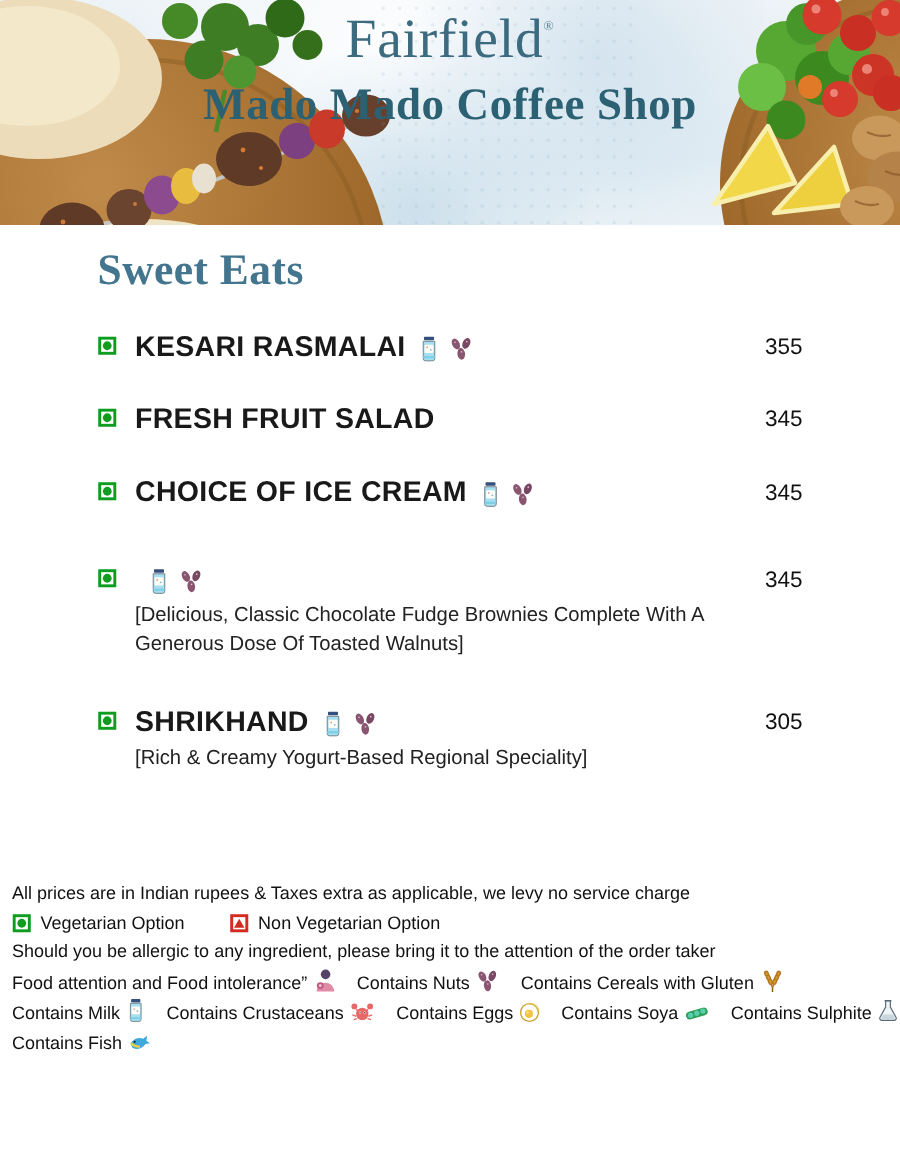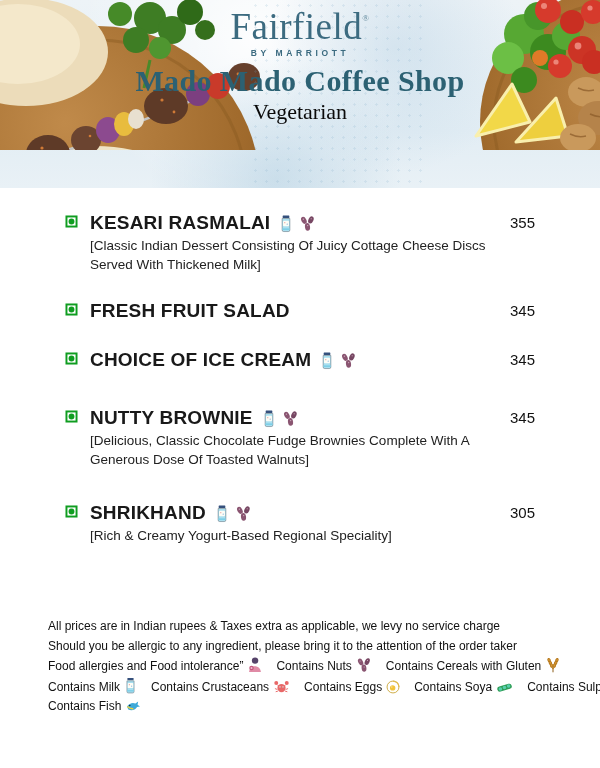--- a/index.html
+++ b/index.html
@@ -1,20 +1,20 @@
 <!DOCTYPE html>
 <html><head>
 <meta charset="utf-8">
 <style>
   html,body{margin:0;padding:0;background:#fff;}
   .page{position:relative;width:600px;height:768px;overflow:hidden;background:#fff;
         font-family:"Liberation Sans","DejaVu Sans",sans-serif;color:#111;}
 
   
-  .header{position:relative;height:188px;background:linear-gradient(180deg,#edf3f7 0%,#e2edf4 70%,#e9f1f6 100%);overflow:hidden;}
+  .header{position:relative;height:150px;background:linear-gradient(180deg,#edf3f7 0%,#e2edf4 70%,#e9f1f6 100%);overflow:hidden;}
   .header::before{content:"";position:absolute;inset:0;
     background:
       radial-gradient(circle at 46% 95%, rgba(150,190,215,.38), transparent 34%),
       radial-gradient(circle at 66% 25%, rgba(160,195,220,.30), transparent 30%),
       radial-gradient(circle at 42% 20%, rgba(255,255,255,.9), transparent 45%);}
   .header::after{content:"";position:absolute;top:0;bottom:0;left:250px;right:175px;
     background-image:radial-gradient(rgba(120,165,195,.30) 1px, transparent 1.4px);
     background-size:11px 11px;opacity:.55;}
   .scene{position:absolute;top:0;}
   .scene-left{left:0;width:270px;height:150px;}
@@ -39,21 +39,21 @@
   .menu .menu-item:nth-child(4){margin-bottom:33px;}
   .veg-marker{position:absolute;left:0;top:3px;}
   .veg-marker svg{width:14px;height:14px;display:block;}
   .item-head{display:flex;align-items:center;}
   .item-name{font-size:19px;font-weight:700;color:#191919;letter-spacing:.2px;line-height:22px;white-space:nowrap;}
   .item-icons{display:inline-flex;gap:6px;margin-left:9px;align-items:center;}
   .item-price{margin-left:auto;font-size:15px;color:#111;line-height:22px;text-align:center;}
   .item-desc{font-size:13.5px;color:#222;line-height:19px;margin-top:2px;max-width:400px;}
 
   
-  .footer{margin-top:72px;padding-left:22px;font-size:12px;color:#111;margin-left:26px;}
+  .footer{margin-top:72px;padding-left:8px;font-size:12px;color:#111;}
   .f-line{line-height:19.5px;white-space:nowrap;}
   .legend-entry{display:inline-block;margin-right:30px;}
   .legend-entry .ic{margin-right:6px;}
   .al-entry{display:inline-block;margin-right:14px;}
   .al-entry .ic{margin-left:4px;}
 
   
   .ic{display:inline-block;vertical-align:-3px;}
   .ic svg{display:block;}
   .ic-veg svg,.ic-nonveg svg{width:13px;height:13px;}
@@ -170,27 +170,26 @@
         <g stroke="#8a5a28" stroke-width="1.5" opacity=".7" fill="none">
           <path d="M158 88 q8 4 16 2"></path>
             <path d="M170 114 q8 4 16 2"></path>
             <path d="M150 134 q8 4 16 2"></path>
         </g>
       </g>
     </svg>
 
     <div class="brand-wrap">
       <div class="brand"><span>Fairfield</span><sup>®</sup></div>
-      <div class="brand-sub">BY MARRIOTT</div>
       <div class="shop-title">Mado Mado Coffee Shop</div>
-      <div class="shop-sub">Vegetarian</div>
     </div>
   </header>
 
   <main class="content">
+    <h2 class="section-title">Sweet Eats</h2>
     <div class="menu">
         <div class="menu-item">
     <span class="veg-marker ic ic-veg">
             <svg viewBox="0 0 16 16">
               <rect x="0.6" y="0.6" width="14.8" height="14.8" fill="#0f9d20"></rect>
               <rect x="3" y="3" width="10" height="10" fill="#fff"></rect>
               <circle cx="8" cy="8" r="3.6" fill="#0f9d20"></circle>
             </svg>
           </span>
     <div class="item-head">
@@ -212,21 +211,20 @@
                   <ellipse cx="12.6" cy="5.2" rx="2.6" ry="4" transform="rotate(24 12.6 5.2)" fill="#774763"></ellipse>
                   <ellipse cx="9" cy="12.6" rx="2.7" ry="4.1" transform="rotate(-8 9 12.6)" fill="#8a5571"></ellipse>
                   <circle cx="4.6" cy="4.4" r="0.6" fill="#d8b8c8"></circle>
                   <circle cx="12.9" cy="4" r="0.6" fill="#d8b8c8"></circle>
                   <circle cx="9.2" cy="11.2" r="0.6" fill="#d8b8c8"></circle>
                 </svg>
               </span>
             </span>
       <span class="item-price">355</span>
     </div>
-    <div class="item-desc">[Classic Indian Dessert Consisting Of Juicy Cottage Cheese Discs Served With Thickened Milk]</div>
   </div>
         <div class="menu-item">
     <span class="veg-marker ic ic-veg">
             <svg viewBox="0 0 16 16">
               <rect x="0.6" y="0.6" width="14.8" height="14.8" fill="#0f9d20"></rect>
               <rect x="3" y="3" width="10" height="10" fill="#fff"></rect>
               <circle cx="8" cy="8" r="3.6" fill="#0f9d20"></circle>
             </svg>
           </span>
     <div class="item-head">
@@ -274,21 +272,20 @@
   </div>
         <div class="menu-item">
     <span class="veg-marker ic ic-veg">
             <svg viewBox="0 0 16 16">
               <rect x="0.6" y="0.6" width="14.8" height="14.8" fill="#0f9d20"></rect>
               <rect x="3" y="3" width="10" height="10" fill="#fff"></rect>
               <circle cx="8" cy="8" r="3.6" fill="#0f9d20"></circle>
             </svg>
           </span>
     <div class="item-head">
-      <span class="item-name">NUTTY BROWNIE</span>
       <span class="item-icons">
               <span class="ic ic-milk">
                 <svg viewBox="0 0 16 20">
                   <rect x="4.2" y="0.8" width="7.6" height="2.8" rx="0.6" fill="#35507c"></rect>
                   <path d="M3.6 4.3h8.8v13.1a1.8 1.8 0 0 1-1.8 1.8H5.4a1.8 1.8 0 0 1-1.8-1.8z" fill="#a8dff0" stroke="#6b7b85" stroke-width="0.7"></path>
                   <rect x="4.6" y="6.9" width="6.8" height="6.3" rx="0.8" fill="#fdfdf6"></rect>
                   <circle cx="6.6" cy="9" r="0.7" fill="#e89a9a"></circle>
                   <circle cx="9.4" cy="10.8" r="0.7" fill="#8ab6e0"></circle>
                   <rect x="3.7" y="15.6" width="8.6" height="1.8" fill="#7fcfe6"></rect>
                 </svg>
@@ -342,23 +339,34 @@
             </span>
       <span class="item-price">305</span>
     </div>
     <div class="item-desc">[Rich &amp; Creamy Yogurt-Based Regional Speciality]</div>
   </div>
       </div>
   </main>
 
   <footer class="footer">
     <div class="f-line">All prices are in Indian rupees &amp; Taxes extra as applicable, we levy no service charge</div>
+    <div class="f-line">
+      <span class="legend-entry"><span class="ic ic-veg"><svg viewBox="0 0 16 16">
+              <rect x="0.6" y="0.6" width="14.8" height="14.8" fill="#0f9d20"></rect>
+              <rect x="3" y="3" width="10" height="10" fill="#fff"></rect>
+              <circle cx="8" cy="8" r="3.6" fill="#0f9d20"></circle>
+            </svg></span><span>Vegetarian Option</span></span><span class="legend-entry"><span class="ic ic-nonveg"><svg viewBox="0 0 16 16">
+              <rect x="0.6" y="0.6" width="14.8" height="14.8" fill="#d42a20"></rect>
+              <rect x="3" y="3" width="10" height="10" fill="#fff"></rect>
+              <polygon points="8,4.4 12.3,11.7 3.7,11.7" fill="#d42a20"></polygon>
+            </svg></span><span>Non Vegetarian Option</span></span>
+    </div>
     <div class="f-line">Should you be allergic to any ingredient, please bring it to the attention of the order taker</div>
     <div id="allergen-legend">
-        <div class="f-line"><span class="al-entry"><span>Food allergies and Food intolerance”</span><span class="ic ic-person"><svg viewBox="0 0 16 18">
+        <div class="f-line"><span class="al-entry"><span>Food attention and Food intolerance”</span><span class="ic ic-person"><svg viewBox="0 0 16 18">
                 <circle cx="8.6" cy="4.8" r="3.4" fill="#56436a"></circle>
                 <path d="M2.2 17c.4-4 3-6.2 6.2-6.2s6 2.2 6.4 6.2z" fill="#e08ba6"></path>
                 <circle cx="4.8" cy="12.8" r="2.4" fill="#c2567e"></circle>
                 <circle cx="4.8" cy="12.8" r="1.1" fill="#f3c1d2"></circle>
               </svg></span></span><span class="al-entry"><span>Contains Nuts</span><span class="ic ic-nuts"><svg viewBox="0 0 18 18">
                 <ellipse cx="5.2" cy="5.6" rx="2.6" ry="4" transform="rotate(-28 5.2 5.6)" fill="#8a5571"></ellipse>
                 <ellipse cx="12.6" cy="5.2" rx="2.6" ry="4" transform="rotate(24 12.6 5.2)" fill="#774763"></ellipse>
                 <ellipse cx="9" cy="12.6" rx="2.7" ry="4.1" transform="rotate(-8 9 12.6)" fill="#8a5571"></ellipse>
                 <circle cx="4.6" cy="4.4" r="0.6" fill="#d8b8c8"></circle>
                 <circle cx="12.9" cy="4" r="0.6" fill="#d8b8c8"></circle>

